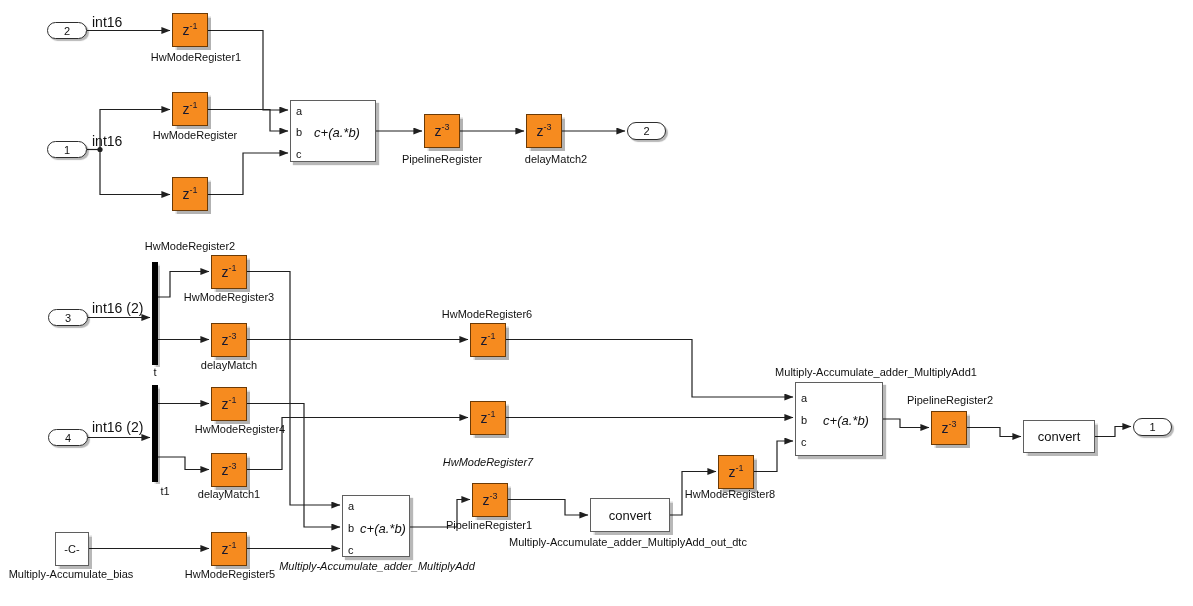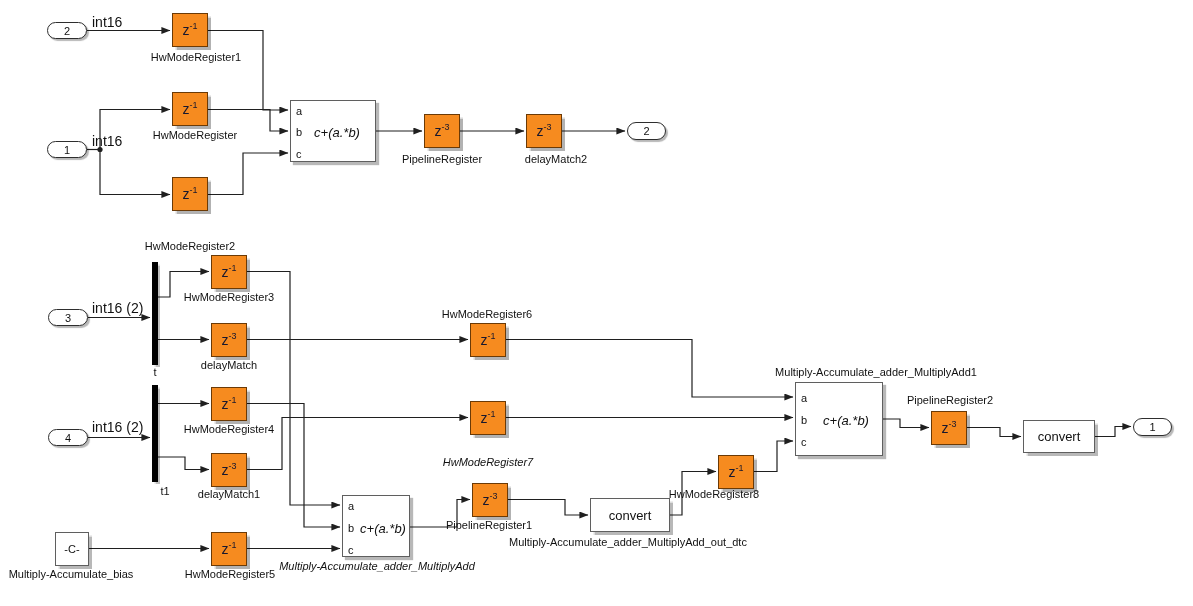--- a/index.html
+++ b/index.html
@@ -159,21 +159,21 @@
   <div class="delay" style="left:211px;top:323px;">
       <span>z</span>
       <sup>-3</sup>
     </div>
   <div class="lbl" style="left:229px;top:359px;">delayMatch</div>
 
   <div class="delay" style="left:211px;top:387px;">
       <span>z</span>
       <sup>-1</sup>
     </div>
-  <div class="lbl" style="left:229px;top:423px;">HwModeRegister4</div>
+  <div class="lbl" style="left:240px;top:423px;">HwModeRegister4</div>
 
   <div class="delay" style="left:211px;top:453px;">
       <span>z</span>
       <sup>-3</sup>
     </div>
   <div class="lbl" style="left:229px;top:488px;">delayMatch1</div>
 
   <div class="delay" style="left:211px;top:532px;">
       <span>z</span>
       <sup>-1</sup>
@@ -195,21 +195,21 @@
   <div class="delay" style="left:472px;top:483px;">
       <span>z</span>
       <sup>-3</sup>
     </div>
   <div class="lbl" style="left:489px;top:519px;">PipelineRegister1</div>
 
   <div class="delay" style="left:718px;top:455px;">
       <span>z</span>
       <sup>-1</sup>
     </div>
-  <div class="lbl" style="left:696px;top:488px;padding-left:36px;">HwModeRegister8</div>
+  <div class="lbl" style="left:712px;top:488px;padding-left:36px;">HwModeRegister8</div>
 
   <div class="delay" style="left:931px;top:411px;">
       <span>z</span>
       <sup>-3</sup>
     </div>
   <div class="lbl" style="left:950px;top:394px;">PipelineRegister2</div>
 
   <div class="bar" style="left:152px;top:262px;height:103px;"></div>
   <div class="lbl" style="left:155px;top:366px;">t</div>
 

